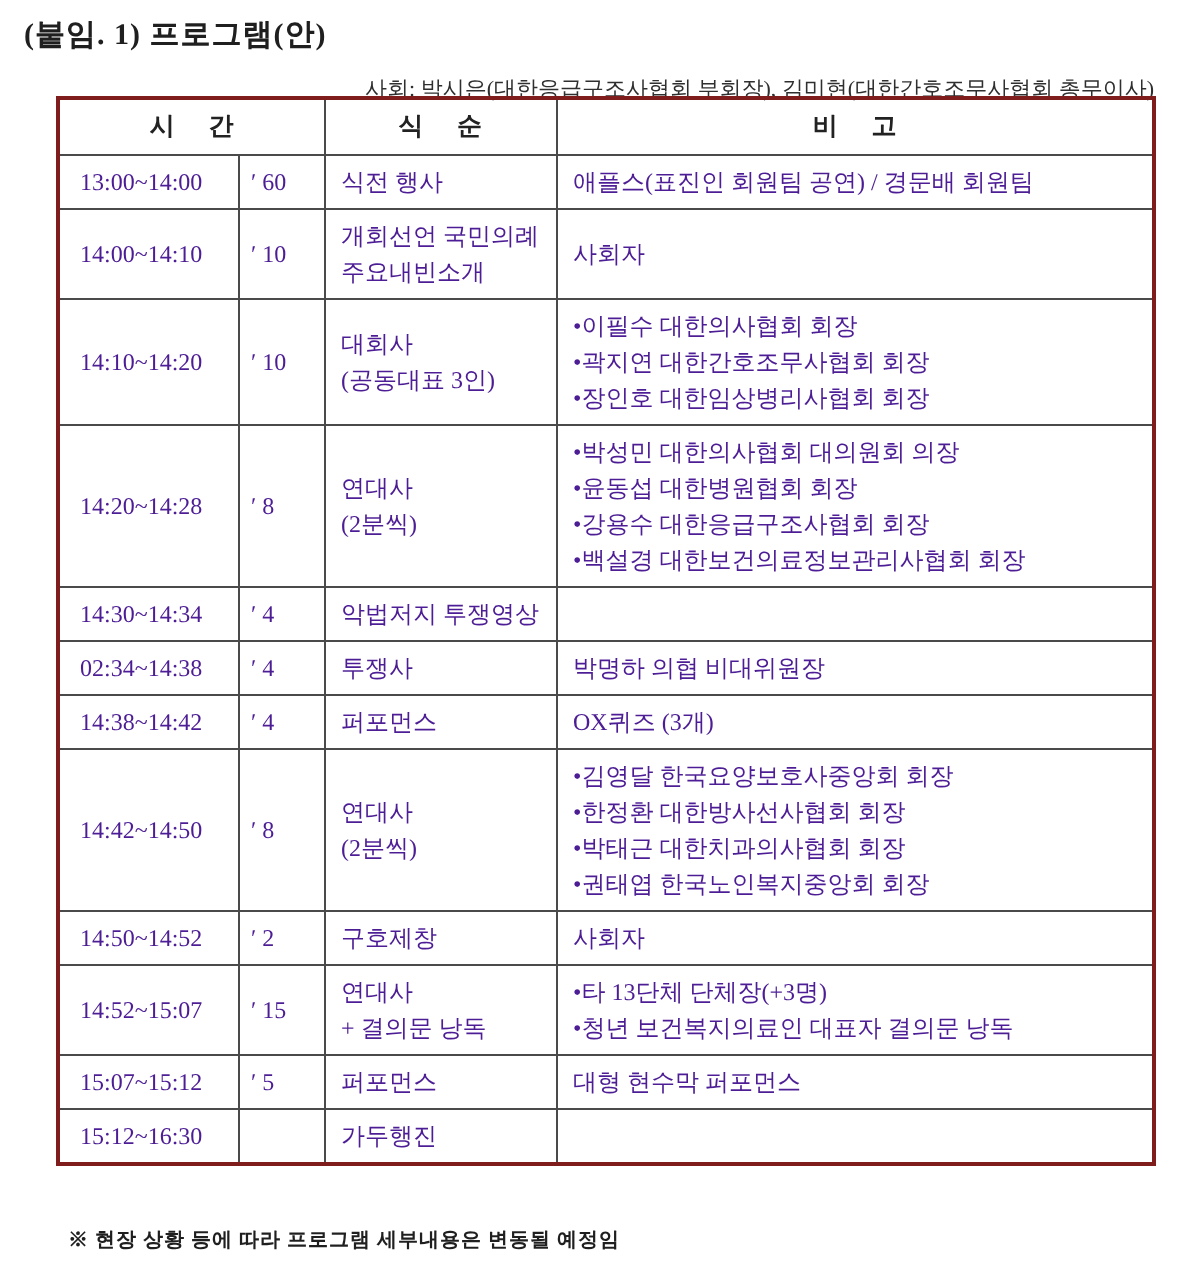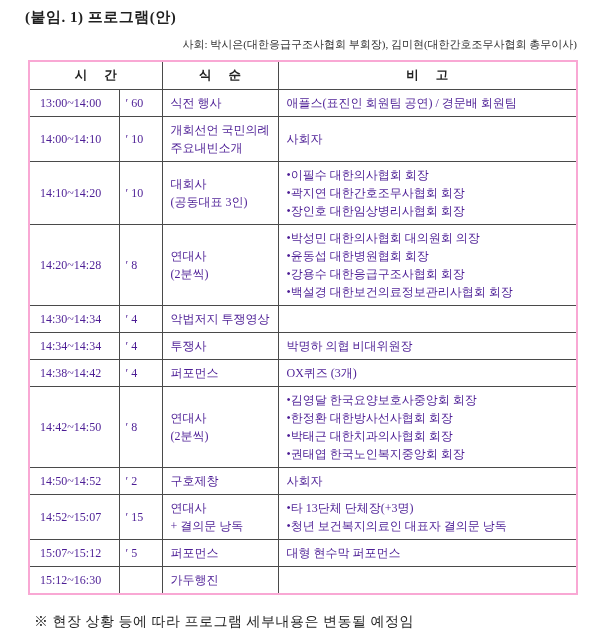--- a/index.html
+++ b/index.html
@@ -6,43 +6,43 @@
   html, body { background: #ffffff; }
   body {
     width: 600px; height: 639px;
     font-family: "Liberation Serif", "DejaVu Serif", serif;
     color: #2f2f2f;
     position: relative;
     overflow: hidden;
   }
   .doc-title {
     position: absolute;
-    left: 25px; top: 8px;
+    left: 12px; top: 8px;
     font-size: 15px;
     font-weight: bold;
     letter-spacing: 0.5px;
     color: #1f1f1f;
     white-space: nowrap;
   }
   .moderator-line {
     position: absolute;
     left: 0; top: 37px;
     width: 577px;
     text-align: right;
     font-size: 11px;
     color: #2f2f2f;
     white-space: nowrap;
   }
   table.program-table {
     position: absolute;
-    left: 28px; top: 60px;
+    left: 28px; top: 48px;
     width: 548px;
     border-collapse: collapse;
     table-layout: fixed;
-    border: 2px solid #f9a8d4;
+    border: 2px solid #7f1d1d;
     font-size: 12px;
   }
   .program-table col.c-time  { width: 90px; }
   .program-table col.c-min   { width: 43px; }
   .program-table col.c-order { width: 116px; }
   .program-table col.c-note  { width: 299px; }
   .program-table th, .program-table td {
     border: 1px solid #4a4a4a;
     vertical-align: middle;
     padding: 4px 4px;
@@ -66,22 +66,22 @@
   td.min-cell   { padding-left: 6px;  white-space: nowrap; }
   td.order-cell { padding-left: 8px; }
   td.note-cell  { padding-left: 8px; }
   tr.h1 td { height: 26px; }
   tr.h2 td { height: 44px; }
   tr.h3 td { height: 62px; }
   tr.h4 td { height: 80px; }
   .footnote {
     position: absolute;
     left: 34px; top: 613px;
-    font-size: 14px;
-    font-weight: normal;
+    font-size: 10px;
+    font-weight: bold;
     color: #1f1f1f;
     letter-spacing: 0.5px;
     white-space: nowrap;
   }
 </style>
 </head>
 <body>
 
 <div class="doc-title">(붙임. 1) 프로그램(안)</div>
 
@@ -173,21 +173,21 @@
         <td class="min-cell">
           <div class="line">′ 4</div>
         </td>
         <td class="order-cell">
           <div class="line">악법저지 투쟁영상</div>
         </td>
         <td class="note-cell"></td>
       </tr>
       <tr class="h1">
         <td class="time-cell">
-          <div class="line">14:34~14:34</div>
+          <div class="line">02:34~14:38</div>
         </td>
         <td class="min-cell">
           <div class="line">′ 4</div>
         </td>
         <td class="order-cell">
           <div class="line">투쟁사</div>
         </td>
         <td class="note-cell">
           <div class="line">박명하 의협 비대위원장</div>
         </td>

